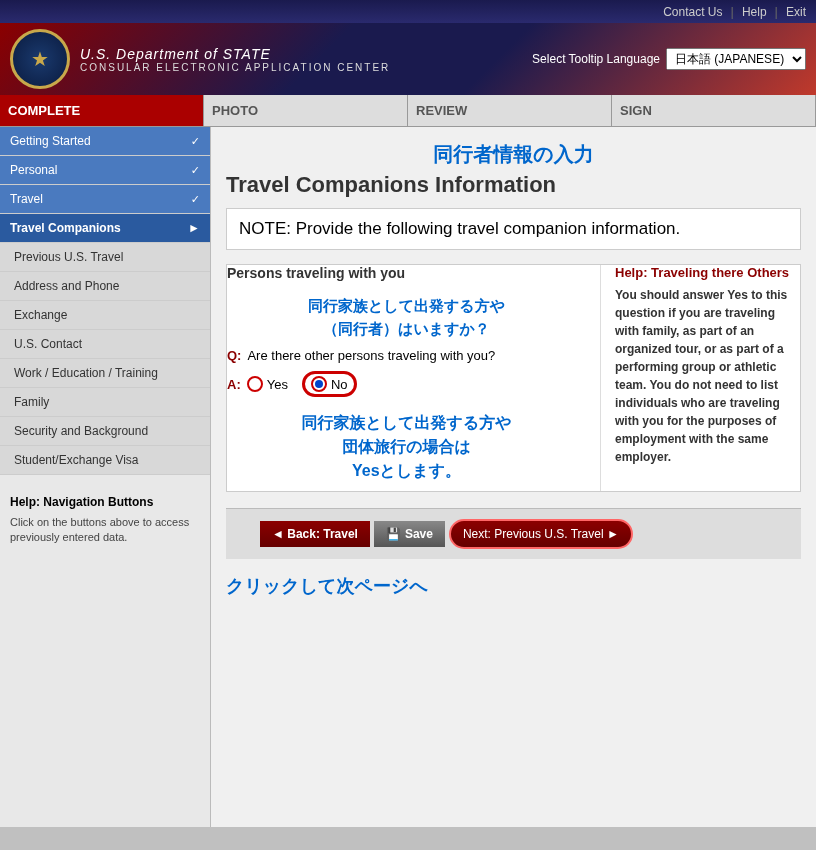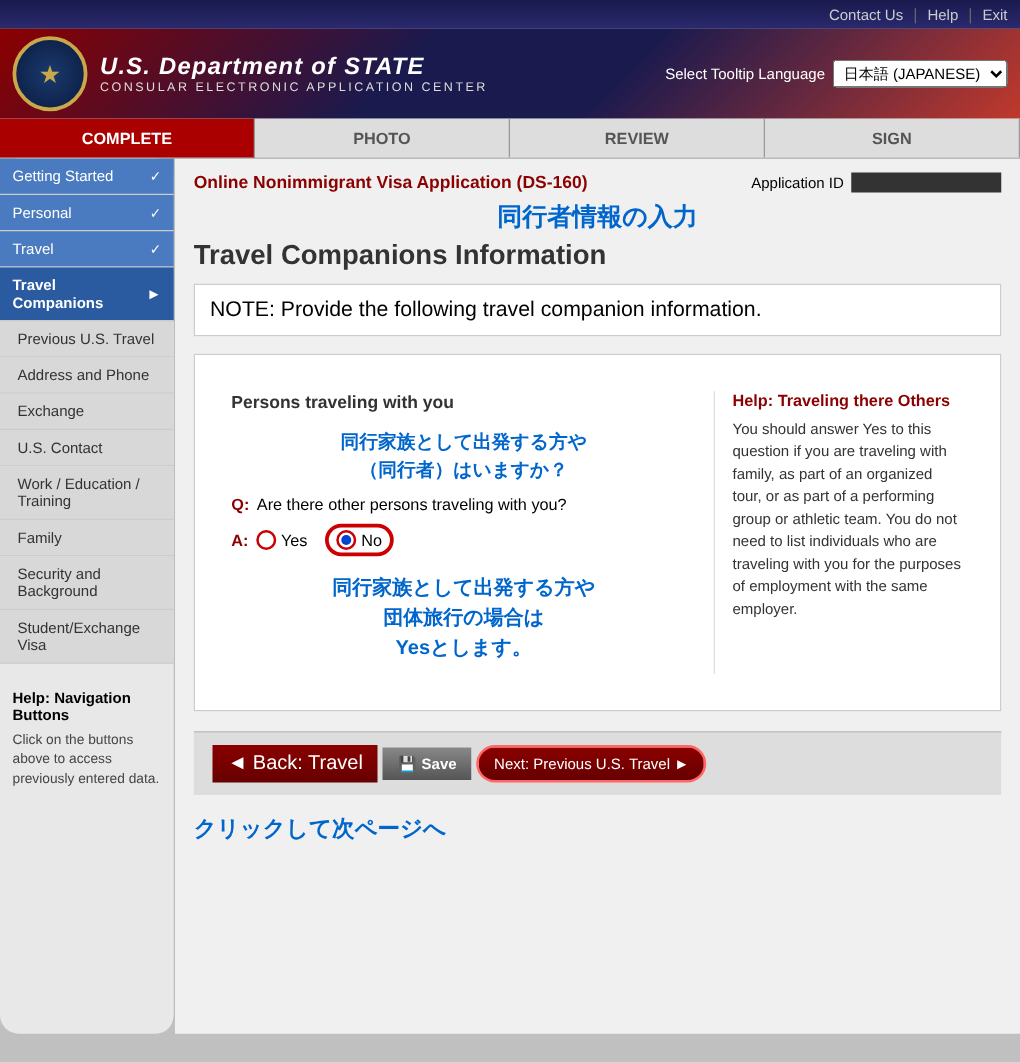--- a/index.html
+++ b/index.html
@@ -7,35 +7,35 @@
 
     
     .top-bar { background: linear-gradient(to bottom, #1a1a4e, #2a2a6e); display: flex; justify-content: flex-end; align-items: center; padding: 4px 10px; gap: 8px; }
     .top-bar a { color: #ccc; font-size: 12px; text-decoration: none; }
     .top-bar span { color: #666; }
 
     .header-main { background: linear-gradient(135deg, #8b0000 0%, #1a1a4e 40%, #1a1a4e 60%, #c0392b 100%); display: flex; align-items: center; justify-content: space-between; padding: 6px 10px; }
     .logo-area { display: flex; align-items: center; gap: 10px; }
     .seal { width: 60px; height: 60px; border-radius: 50%; background: radial-gradient(circle, #1a3a6e, #0a1a3e); border: 3px solid #c8a84b; display: flex; align-items: center; justify-content: center; color: #c8a84b; font-size: 20px; }
     .dept-title { color: white; }
-    .dept-title .main-title { font-size: 19px; font-weight: bold; font-style: italic; letter-spacing: 1px; }
+    .dept-title .main-title { font-size: 14px; font-weight: normal; font-style: italic; letter-spacing: 1px; }
     .dept-title .sub-title { font-size: 10px; letter-spacing: 2px; color: #ddd; }
     .tooltip-area { display: flex; align-items: center; gap: 6px; color: white; font-size: 12px; }
     .tooltip-area select { padding: 2px 4px; font-size: 12px; }
 
     
     .nav-tabs { display: flex; background: #ddd; border-bottom: 1px solid #999; }
-    .nav-tab { flex: 1; text-align: center; padding: 8px; font-size: 13px; font-weight: bold; color: #555; background: #ddd; border-right: 1px solid #999; cursor: pointer; }
+    .nav-tab { flex: 1; padding: 8px; font-size: 13px; font-weight: bold; color: #555; background: #ddd; border-right: 1px solid #999; cursor: pointer; }
     .nav-tab.active { background: #a00; color: white; }
 
     
     .main-layout { display: flex; min-height: 700px; }
 
     
-    .sidebar { width: 140px; background: #e8e8e8; border-right: 1px solid #bbb; flex-shrink: 0; border-radius: 15px; }
+    .sidebar { width: 211px; background: #e8e8e8; border-right: 1px solid #bbb; flex-shrink: 0; }
     .sidebar-item { padding: 7px 10px; font-size: 12px; border-bottom: 1px solid #ccc; cursor: pointer; display: flex; align-items: center; justify-content: space-between; }
     .sidebar-item.completed { background: #4a7abf; color: white; }
     .sidebar-item.active { background: #2a5a9f; color: white; font-weight: bold; }
     .sidebar-item.sub { padding-left: 14px; background: #d8d8d8; color: #333; font-size: 12px; }
     .check-icon { color: white; font-size: 11px; }
 
     .sidebar-bottom { padding: 10px; margin-top: 10px; }
     .help-title { font-weight: bold; font-size: 12px; margin-bottom: 6px; }
     .help-text { font-size: 11px; color: #444; line-height: 1.4; }
 
@@ -45,41 +45,41 @@
     .page-header { display: flex; align-items: baseline; justify-content: space-between; margin-bottom: 6px; }
     .app-title { color: #8b0000; font-size: 14px; font-weight: bold; }
     .app-id-area { display: flex; align-items: center; gap: 6px; font-size: 12px; }
     .app-id-box { background: #333; color: #333; width: 120px; height: 16px; display: inline-block; }
 
     .page-title-jp { color: #0066cc; font-size: 20px; font-weight: bold; text-align: center; margin: 4px 0; }
     .page-title-en { font-size: 22px; font-weight: bold; color: #333; margin-bottom: 10px; }
 
     .note-box { background: white; border: 1px solid #ccc; padding: 10px 12px; margin-bottom: 14px; font-size: 17px; }
 
-    .form-section { background: white; border: 1px solid #ccc; padding: 29px; display: flex; gap: 14px; }
+    .form-section { background: white; border: 1px solid #ccc; padding: 0; display: flex; gap: 14px; }
     .form-main { flex: 1; }
     .help-panel { width: 200px; border-left: 1px solid #ddd; padding-left: 14px; }
 
     .section-title { font-size: 14px; font-weight: bold; color: #333; margin-bottom: 10px; }
 
     .question { display: flex; gap: 6px; align-items: flex-start; margin-bottom: 8px; }
     .q-label { font-weight: bold; color: #8b0000; }
     .a-label { font-weight: bold; color: #8b0000; }
 
     .radio-group { display: flex; gap: 14px; align-items: center; }
     .radio-option { display: flex; align-items: center; gap: 4px; }
 
     .annotation-blue { color: #0066cc; font-size: 15px; font-weight: bold; text-align: center; margin: 14px 0 8px 0; line-height: 1.5; }
 
     .help-panel-title { font-weight: bold; color: #8b0000; font-size: 13px; margin-bottom: 6px; }
-    .help-panel-text { font-size: 12px; color: #333; line-height: 1.5; }
+    .help-panel-text { font-size: 12px; color: #333; line-height: 1.5; font-weight: bold; }
 
     
     .bottom-nav { background: #ddd; border-top: 1px solid #bbb; padding: 10px 15px; display: flex; gap: 4px; align-items: center; margin-top: 10px; }
-    .btn-back { background: linear-gradient(to bottom, #8b0000, #600); color: white; border: none; padding: 6px 12px; font-size: 16px; font-weight: normal; cursor: pointer; display: flex; align-items: center; gap: 4px; }
+    .btn-back { background: linear-gradient(to bottom, #8b0000, #600); color: white; border: none; padding: 6px 12px; font-size: 12px; font-weight: bold; cursor: pointer; display: flex; align-items: center; gap: 4px; margin-left: 19px; }
     .btn-save { background: linear-gradient(to bottom, #888, #555); color: white; border: none; padding: 6px 12px; font-size: 12px; font-weight: bold; cursor: pointer; display: flex; align-items: center; gap: 4px; }
     .btn-next { background: linear-gradient(to bottom, #8b0000, #600); color: white; border: none; padding: 6px 12px; font-size: 12px; font-weight: normal; cursor: pointer; display: flex; align-items: center; gap: 4px; border: 2px solid #ff6666; border-radius: 16px; }
 
     
     .radio-no-selected { width: 16px; height: 16px; border-radius: 50%; border: 2px solid #c00; background: white; display: inline-flex; align-items: center; justify-content: center; cursor: pointer; }
     .radio-no-selected::after { content: ''; width: 8px; height: 8px; border-radius: 50%; background: #0044cc; display: block; }
     .radio-yes-unselected { width: 16px; height: 16px; border-radius: 50%; border: 2px solid #c00; background: white; display: inline-flex; align-items: center; justify-content: center; cursor: pointer; }
 
     .no-circle { border: 3px solid #cc0000; border-radius: 50%; padding: 3px; display: inline-flex; align-items: center; gap: 4px; }
   </style>
@@ -163,27 +163,20 @@
     </div>
 
     <div class="sidebar-bottom">
       <div class="help-title">Help: Navigation Buttons</div>
       <div class="help-text">Click on the buttons above to access previously entered data.</div>
     </div>
   </div>
 
   <div class="content-area">
 
-    <div class="page-header">
-      <span class="app-title">Online Nonimmigrant Visa Application (DS-160)</span>
-      <div class="app-id-area">
-        <span>Application ID</span>
-        <span class="app-id-box"></span>
-      </div>
-    </div>
 
     <div class="page-title-jp">同行者情報の入力</div>
     <div class="page-title-en">Travel Companions Information</div>
 
     <div class="note-box">
       <span>NOTE: Provide the following travel companion information.</span>
     </div>
 
     <div class="form-section">
       <div class="form-main">

